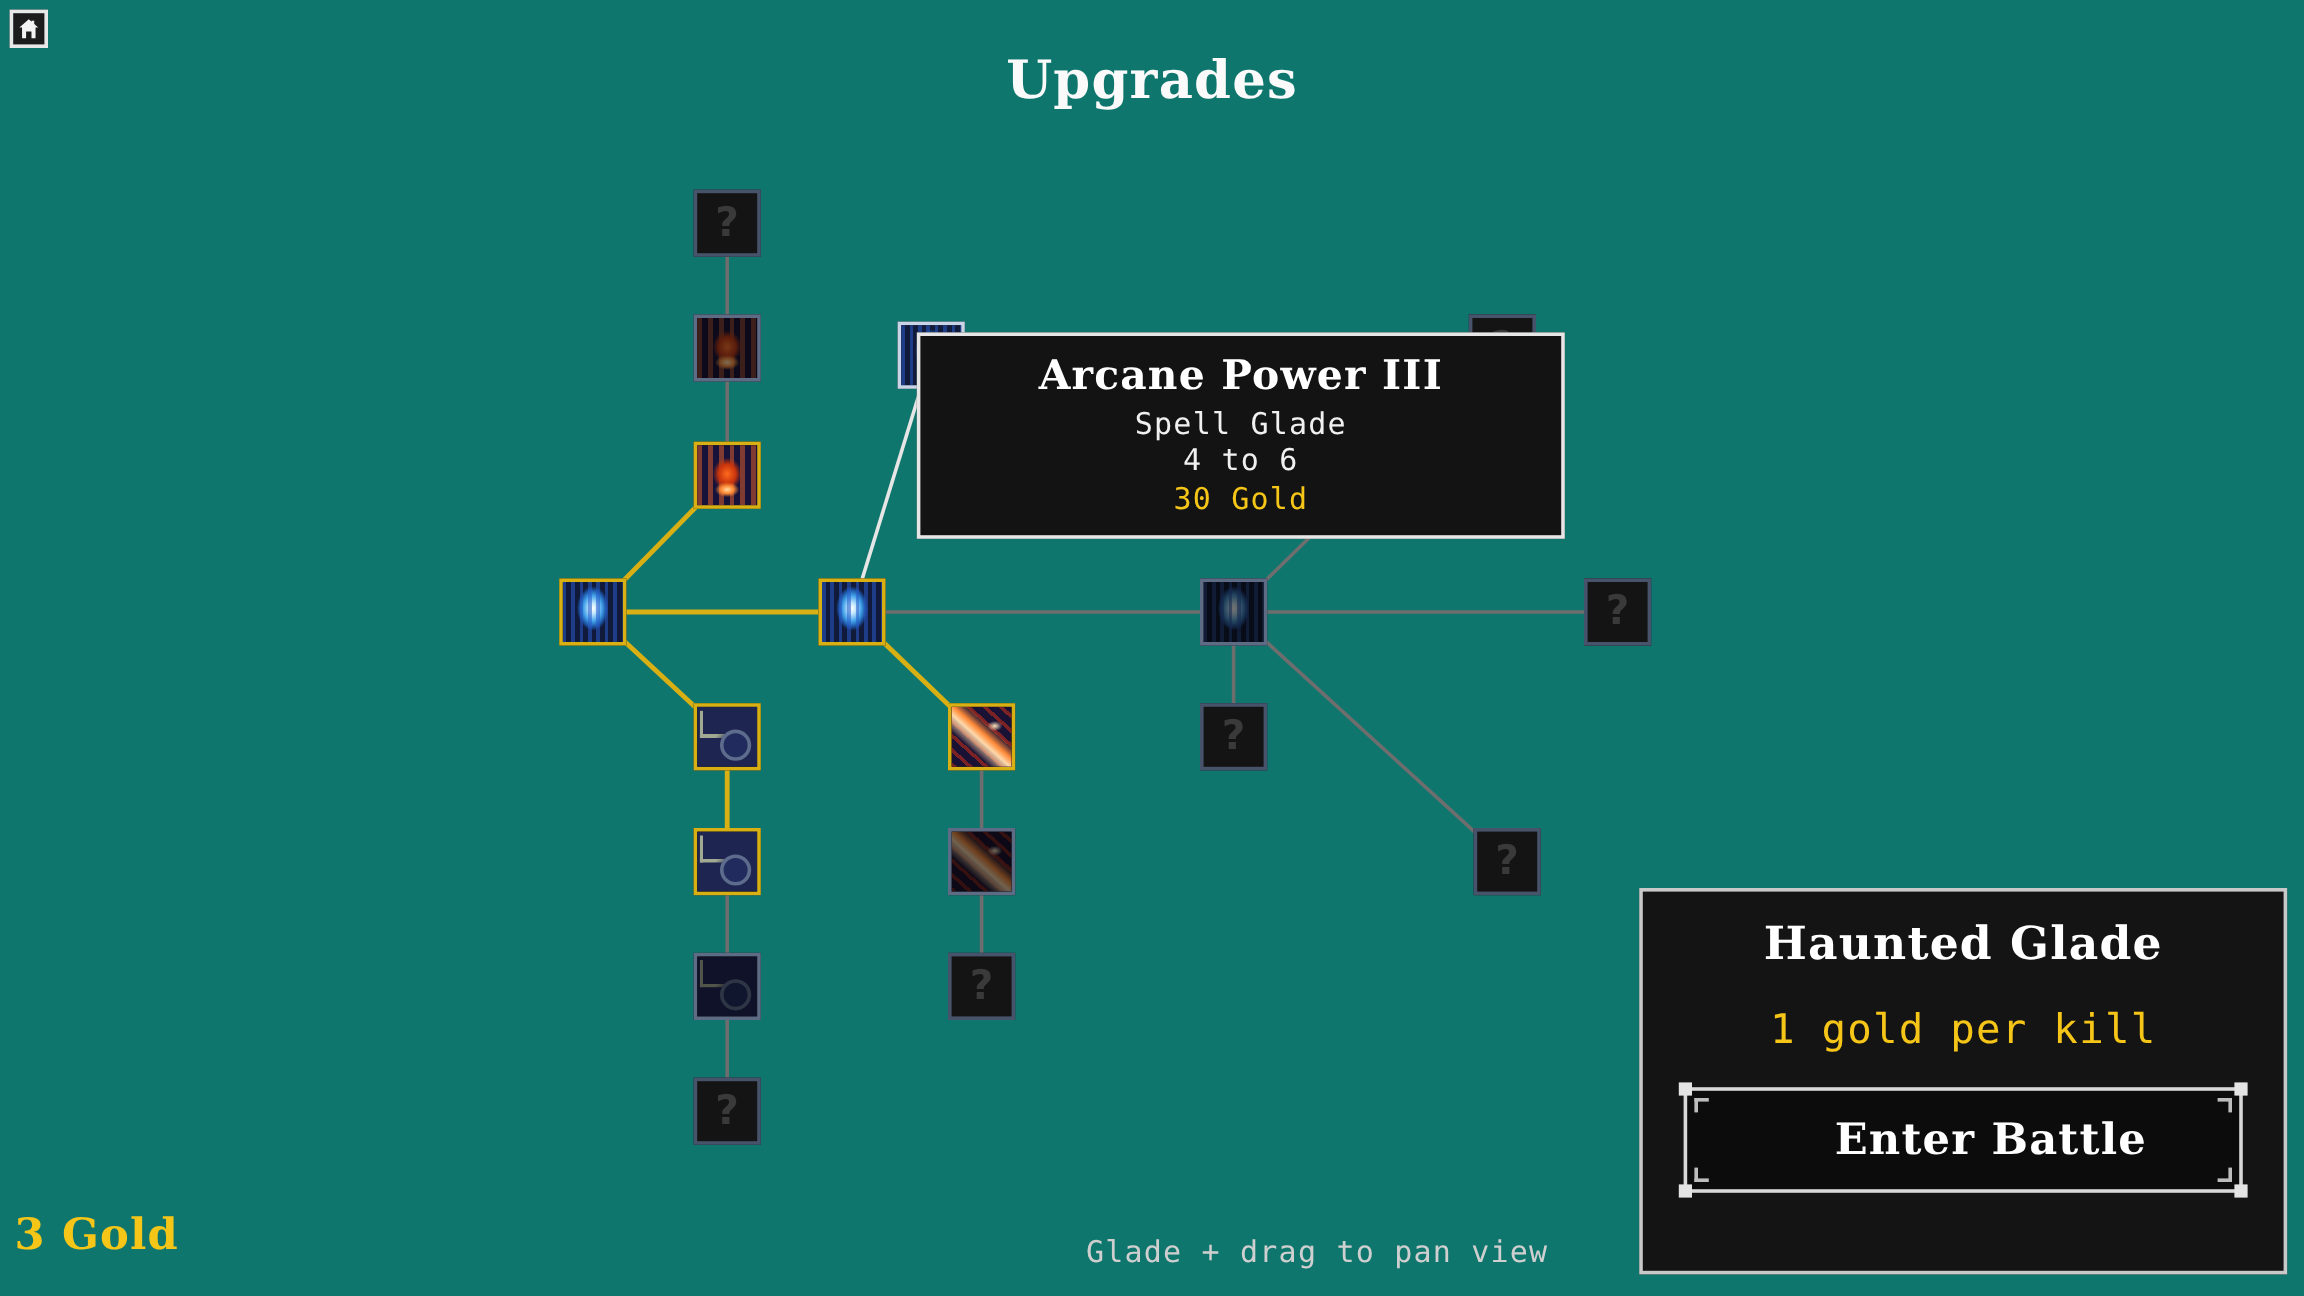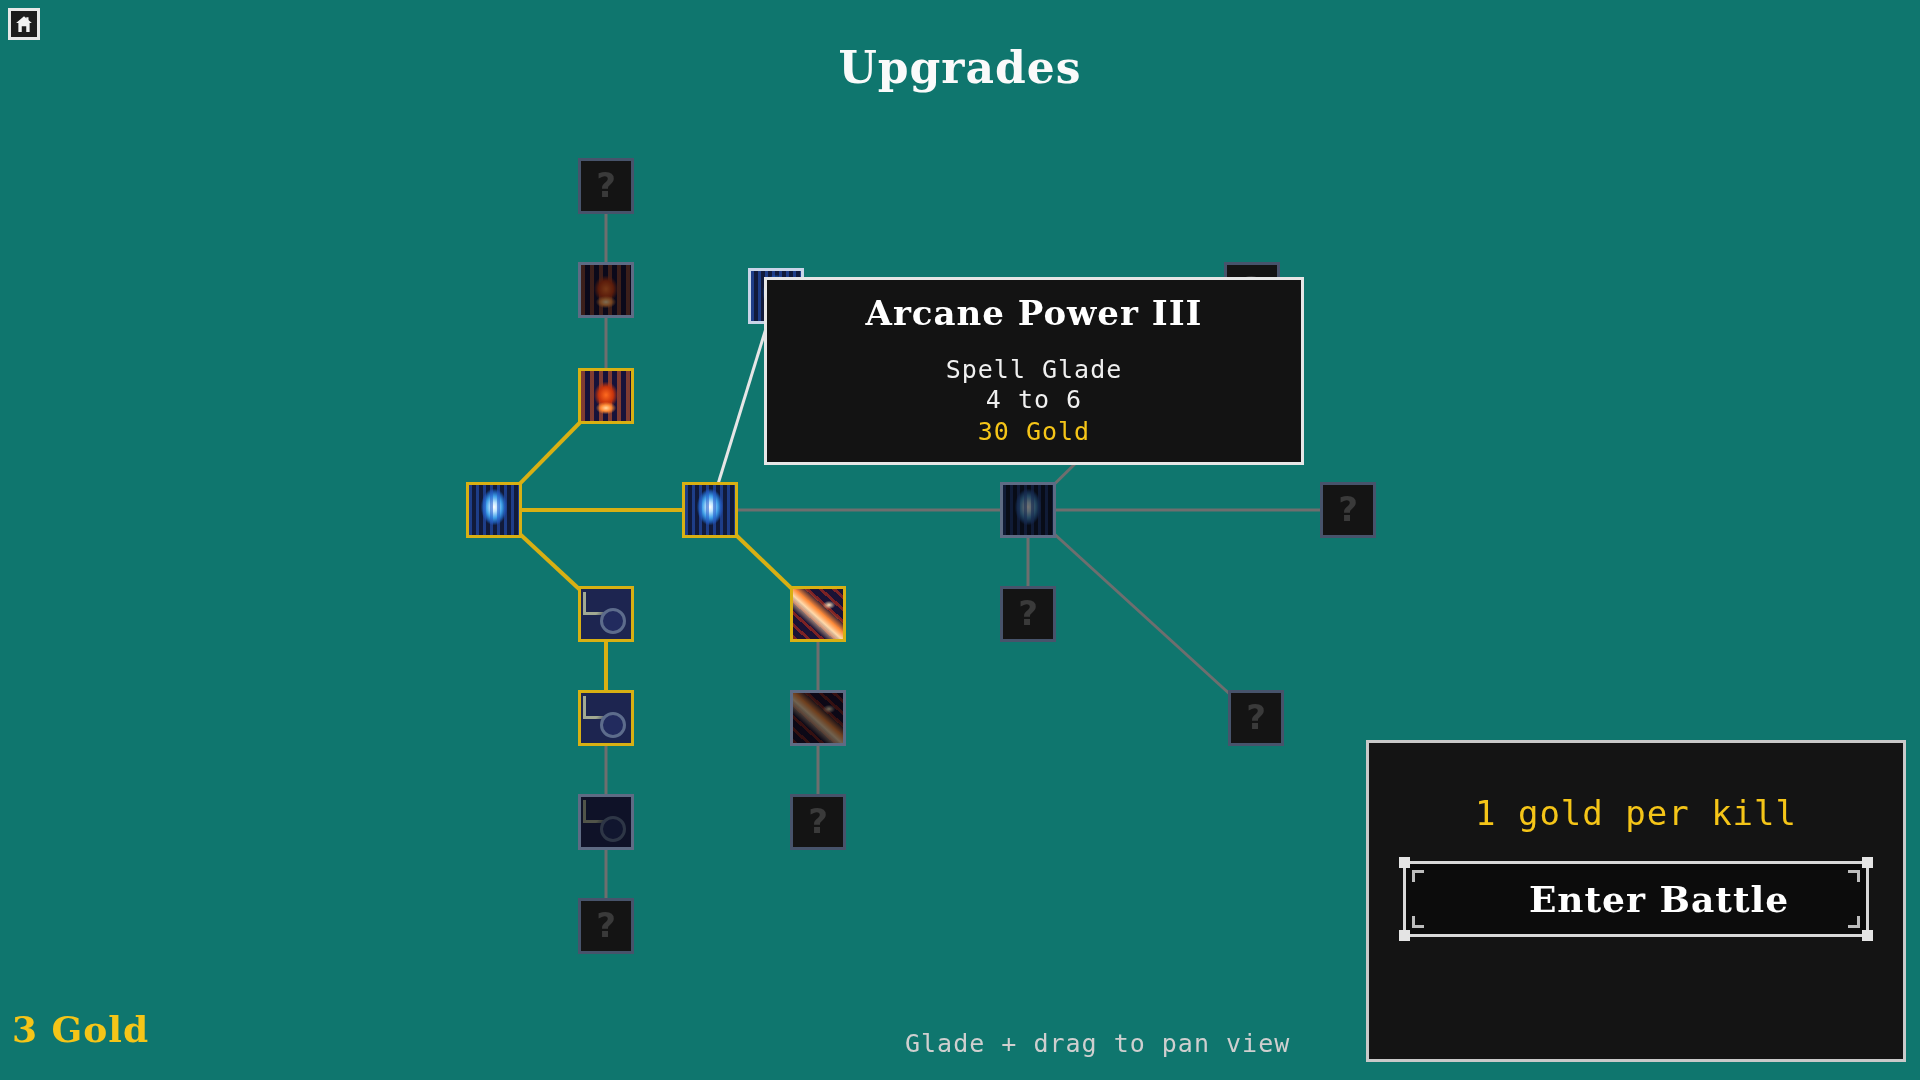--- a/index.html
+++ b/index.html
@@ -111,21 +111,21 @@
   #tooltip{
     position:absolute;
     border:3px solid #e6e6e6;
     background:#131313;
     padding:14px 26px 16px;
     text-align:center;
     line-height:1.12;
   }
   #tt-name{
     font-family:"DejaVu Serif", serif;font-weight:700;
-    font-size:34px;color:#ffffff;letter-spacing:1px;margin-bottom:24px;
+    font-size:34px;color:#ffffff;letter-spacing:1px;margin-bottom:8px;
   }
   #tt-stat,#tt-value{
     font-family:"DejaVu Sans Mono", monospace;
     font-size:25px;color:#f0f0f0;letter-spacing:1px;margin-top:2px;
   }
   #tt-cost{
     font-family:"DejaVu Sans Mono", monospace;
     font-size:25px;color:#f5c518;letter-spacing:1px;margin-top:4px;
   }
 
@@ -156,21 +156,21 @@
   #level-gold{
     font-family:"DejaVu Sans Mono", monospace;
     font-size:34px;color:#f5c518;margin-top:30px;letter-spacing:1px;
   }
   #level-hazard{
     font-family:"DejaVu Sans Mono", monospace;
     font-size:26px;color:#ff2b2b;margin-top:10px;letter-spacing:1px;
   }
   #enter-battle{
     position:relative;
-    margin-top:28px;width:466px;height:76px;
+    margin-top:28px;width:466px;height:88px;
     border:3px solid #d9d9d9;background:#0c0c0c;
     display:flex;align-items:center;justify-content:center;cursor:pointer;padding-left:46px;
   }
   #enter-battle .label{
     font-family:"DejaVu Serif", serif;font-weight:700;
     font-size:36px;color:#ffffff;letter-spacing:1px;
   }
   .handle{position:absolute;width:11px;height:11px;background:#e4e4e4;}
   .h-tl{left:-7px;top:-7px;} .h-tr{right:-7px;top:-7px;}
   .h-bl{left:-7px;bottom:-7px;} .h-br{right:-7px;bottom:-7px;}
@@ -316,20 +316,21 @@
     <div id="tt-stat">Spell Glade</div>
     <div id="tt-value">4 to 6</div>
     <div id="tt-cost">30 Gold</div>
   </div>
 
   <div id="gold-counter">3 Gold</div>
 
   <div id="pan-hint">Glade + drag to pan view</div>
 
   <div id="level-panel">
+    <div id="level-name">Haunted Glade</div>
     <div id="level-gold">1 gold per kill</div>
     <div id="enter-battle">
       <span class="handle h-tl"></span>
       <span class="handle h-tr"></span>
       <span class="handle h-bl"></span>
       <span class="handle h-br"></span>
       <span class="corner c-tl"></span>
       <span class="corner c-tr"></span>
       <span class="corner c-bl"></span>
       <span class="corner c-br"></span>

